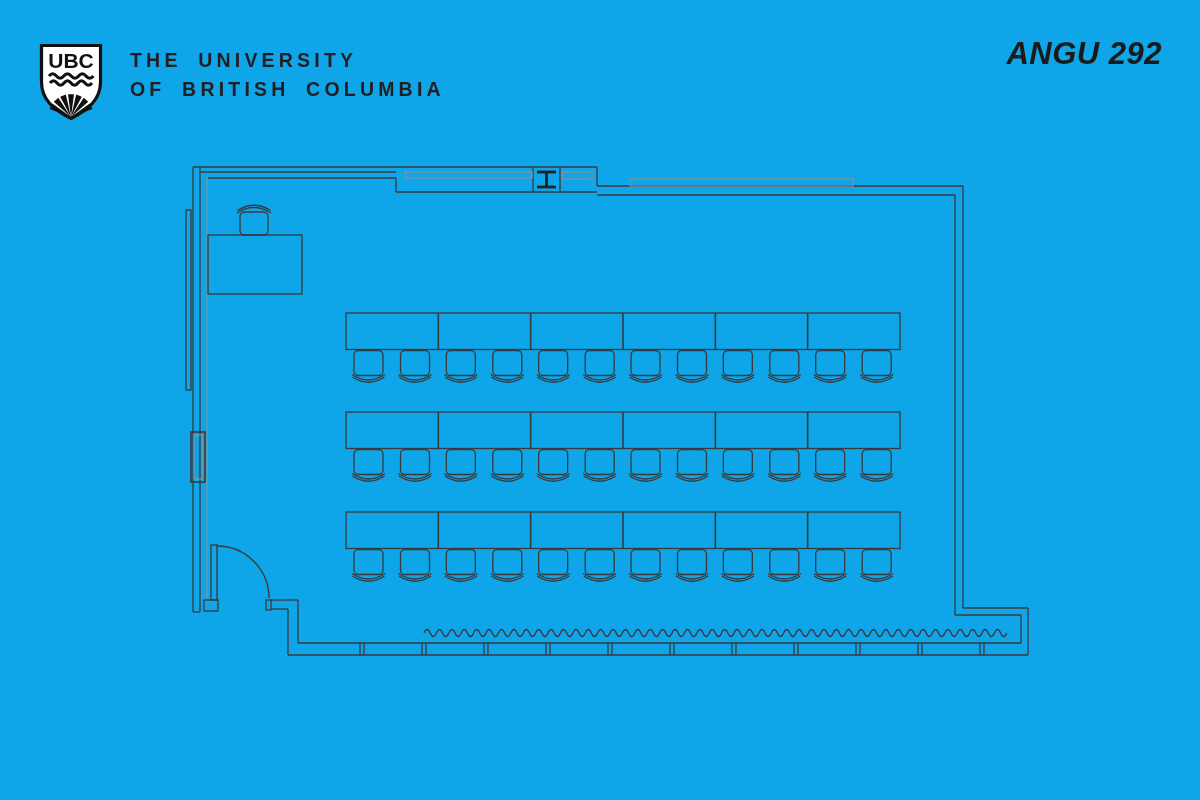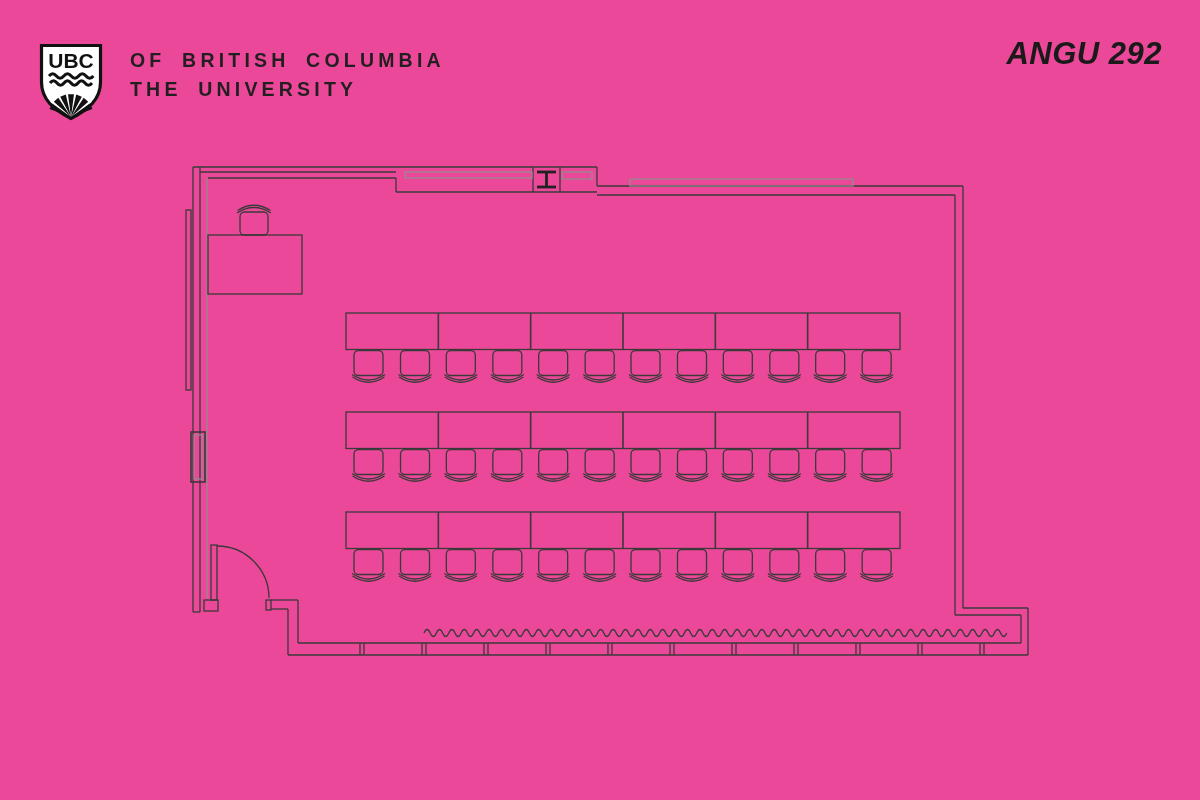--- a/index.html
+++ b/index.html
@@ -1,16 +1,16 @@
 <!DOCTYPE html>
 <html><head>
 <meta charset="utf-8">
 <style>
   html,body{margin:0;padding:0;background:#ffffff;}
-  .page{position:relative;width:1200px;height:800px;background:#ec4899;overflow:hidden;
+  .page{position:relative;width:1200px;height:800px;background:#0ea5e9;overflow:hidden;
         font-family:"Liberation Sans", sans-serif;}
   .logo{position:absolute;left:38px;top:42px;width:66px;height:80px;}
   .uni-name{position:absolute;left:130px;top:46px;color:#231f20;
             font-weight:700;font-size:19.5px;letter-spacing:4.2px;word-spacing:7px;
             line-height:29px;white-space:nowrap;}
   .room-label{position:absolute;right:38px;top:36px;color:#1a1a1a;
               font-weight:700;font-size:31px;letter-spacing:0.5px;font-style:italic;}
   svg{display:block;}
   .plan{position:absolute;left:0;top:0;}
   .ln{stroke:#3a3a3a;stroke-width:1.3;fill:none;}
@@ -35,22 +35,22 @@
         <polygon points="33,75 15.8,59.8 20.3,55.8"></polygon>
         <polygon points="33,75 22.2,54.7 27.8,52.6"></polygon>
         <polygon points="33,75 30.0,52.2 36.0,52.2"></polygon>
         <polygon points="33,75 38.2,52.6 43.8,54.7"></polygon>
         <polygon points="33,75 45.7,55.8 50.2,59.8"></polygon>
         <polygon points="33,75 51.7,61.6 54.5,66.9"></polygon>
       </g>
   </svg>
 
   <div class="uni-name">
+    <div>THE UNIVERSITY</div>
     <div>OF BRITISH COLUMBIA</div>
-    <div>THE UNIVERSITY</div>
   </div>
 
   <div class="room-label">ANGU 292</div>
 
   <svg class="plan" width="1200" height="800" viewBox="0 0 1200 800">
     <g id="walls">
         <line x1="193" y1="167" x2="597" y2="167" class="ln"></line>
         <line x1="200" y1="172" x2="396" y2="172" class="ln"></line>
         <line x1="208" y1="178" x2="396" y2="178" class="ln"></line>
         <line x1="396" y1="178" x2="396" y2="192" class="ln"></line>

